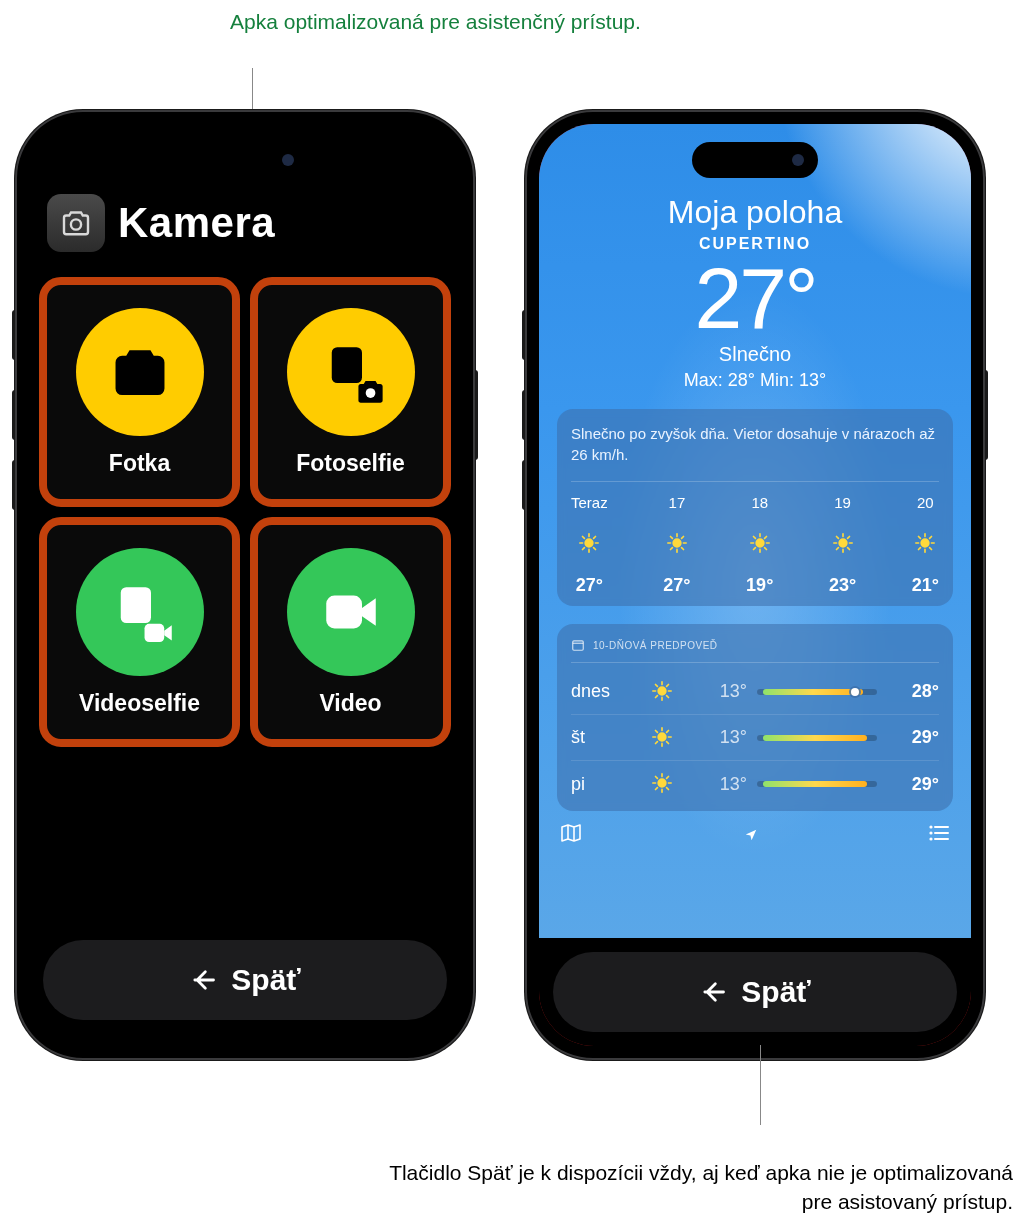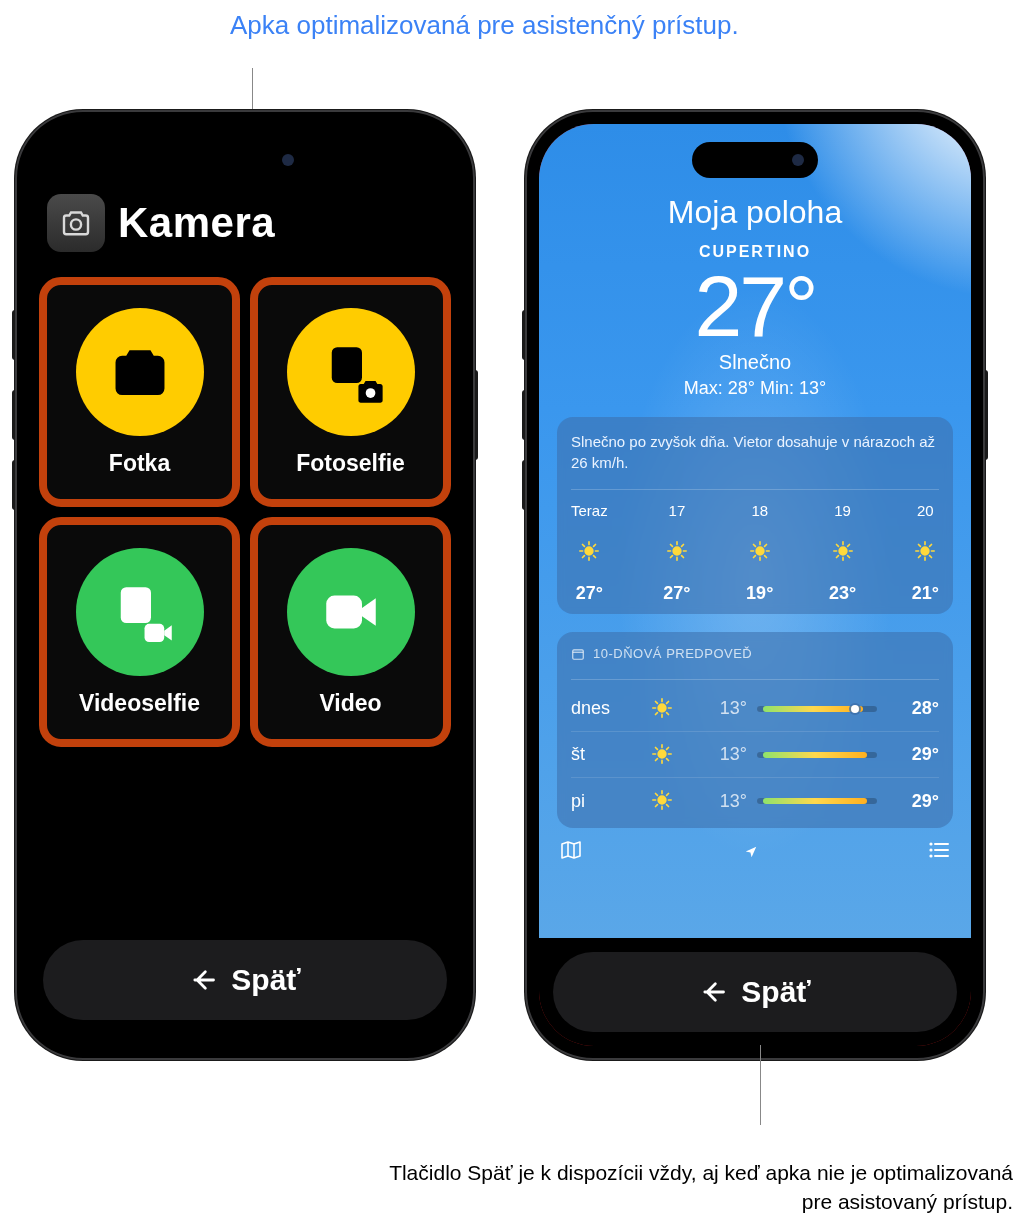--- a/index.html
+++ b/index.html
@@ -7,23 +7,23 @@
     font-family: -apple-system, "Helvetica Neue", Helvetica, Arial, sans-serif;
     background: #fff;
     width: 1013px;
     height: 1224px;
     position: relative;
     overflow: hidden;
   }
   .callout-top {
     position: absolute;
     top: 8px; left: 230px;
-    font-size: 26px;
+    font-size: 21px;
     line-height: 1.35;
-    color: #3b82f6;
+    color: #15803d;
   }
   .callout-bottom {
     position: absolute;
     bottom: 8px; left: 370px;
     font-size: 21px;
     line-height: 1.35;
     color: #000;
     text-align: right;
   }
   .callout-line-top {
@@ -138,21 +138,21 @@
     background:
       radial-gradient(circle at 110% -8%, rgba(255,255,255,.98) 0%, rgba(255,255,255,.75) 9%, rgba(255,255,255,0) 24%),
       radial-gradient(ellipse at 50% 55%, rgba(255,255,255,.22) 0%, rgba(255,255,255,0) 45%),
       linear-gradient(#2e8de8 0%, #3a97ee 35%, #5aa7e8 100%);
     position:relative;
     display:flex; flex-direction:column;
     padding-top:70px;
   }
   .wx-head { text-align:center; }
   .wx-loc   { font-size:32px; font-weight:400; }
-  .wx-city  { font-size:16px; letter-spacing:2px; font-weight:600; margin-top:12px; }
+  .wx-city  { font-size:16px; letter-spacing:2px; font-weight:600; margin-top:4px; }
   .wx-temp  { font-size:86px; font-weight:200; line-height:1; margin-top:2px; letter-spacing:-3px; }
   .wx-cond  { font-size:20px; margin-top:2px; }
   .wx-range { font-size:18px; margin-top:4px; }
 
   .panel {
     margin: 18px 18px 0 18px;
     background: rgba(60,110,170,.55);
     border-radius: 16px;
     padding: 14px 14px 10px 14px;
     backdrop-filter: blur(4px);
@@ -164,23 +164,23 @@
     border-top:1px solid rgba(255,255,255,.2);
     padding-top:12px;
   }
   .hour { display:flex; flex-direction:column; align-items:center; gap:21px; font-size:15px; }
   .hour .sun { width:22px; height:22px; }
   .hour .htemp { font-size:18px; font-weight:600; }
 
   .panel-head {
     display:flex; align-items:center; gap:8px;
     color: rgba(255,255,255,.75);
-    font-size: 13px; letter-spacing:.5px;
+    font-size: 10px; letter-spacing:.5px;
     border-bottom:1px solid rgba(255,255,255,.2);
-    padding-bottom:18px; margin-bottom:6px;
+    padding-bottom:10px; margin-bottom:6px;
   }
   .drow {
     display:grid;
     grid-template-columns: 70px 34px 52px 1fr 52px;
     align-items:center;
     height:46px;
     gap:10px;
     border-bottom:1px solid rgba(255,255,255,.12);
     font-size:18px;
   }

